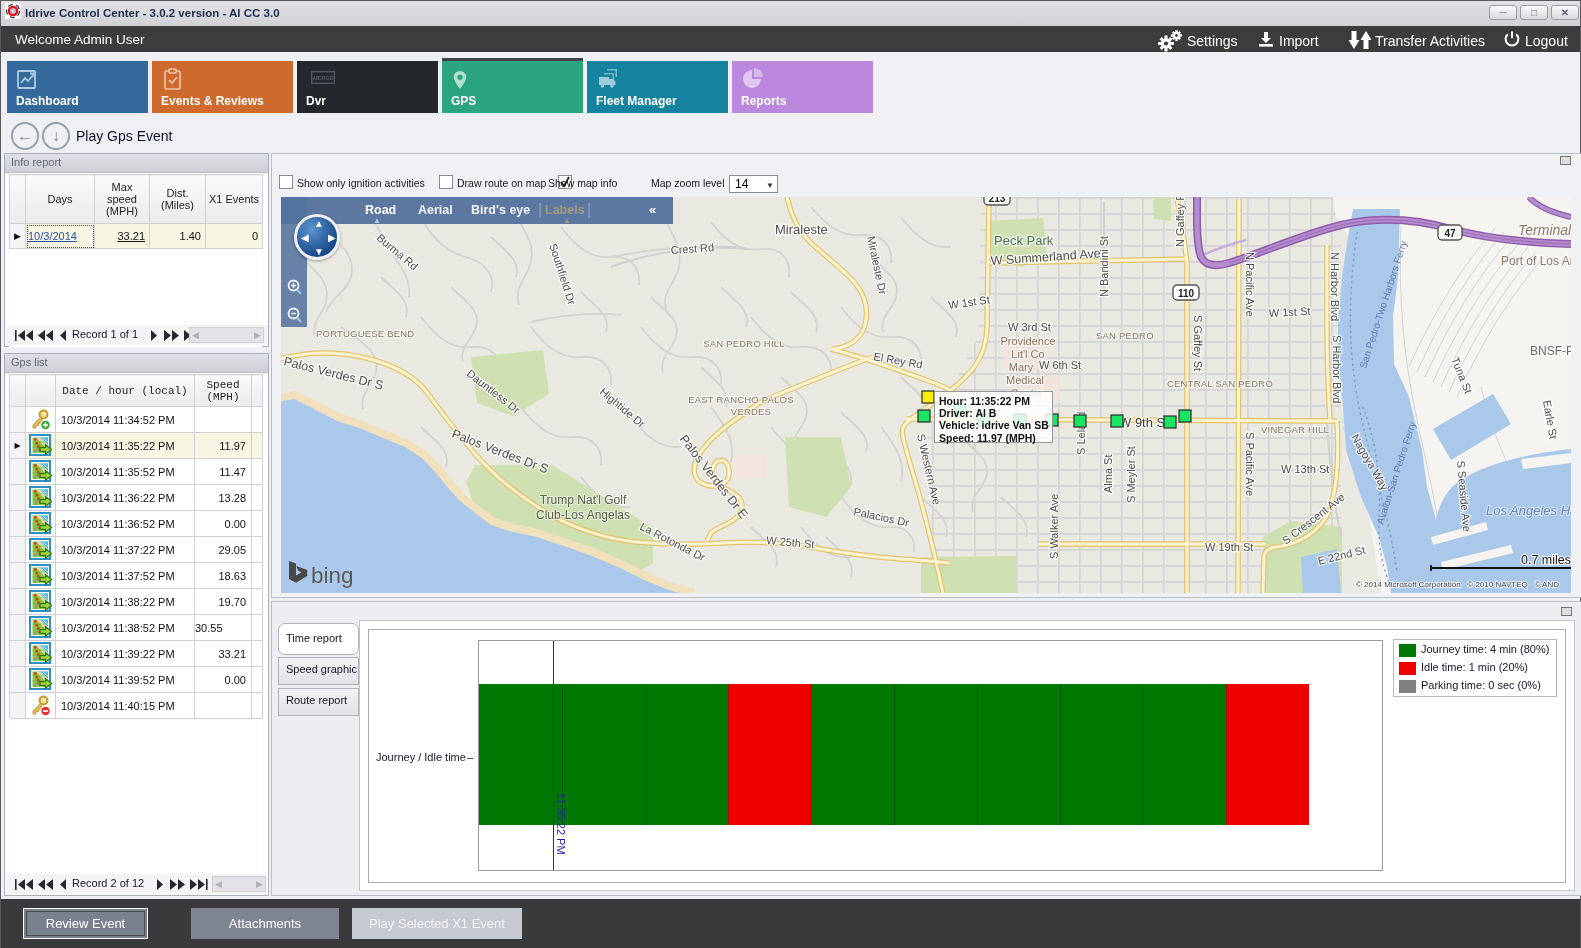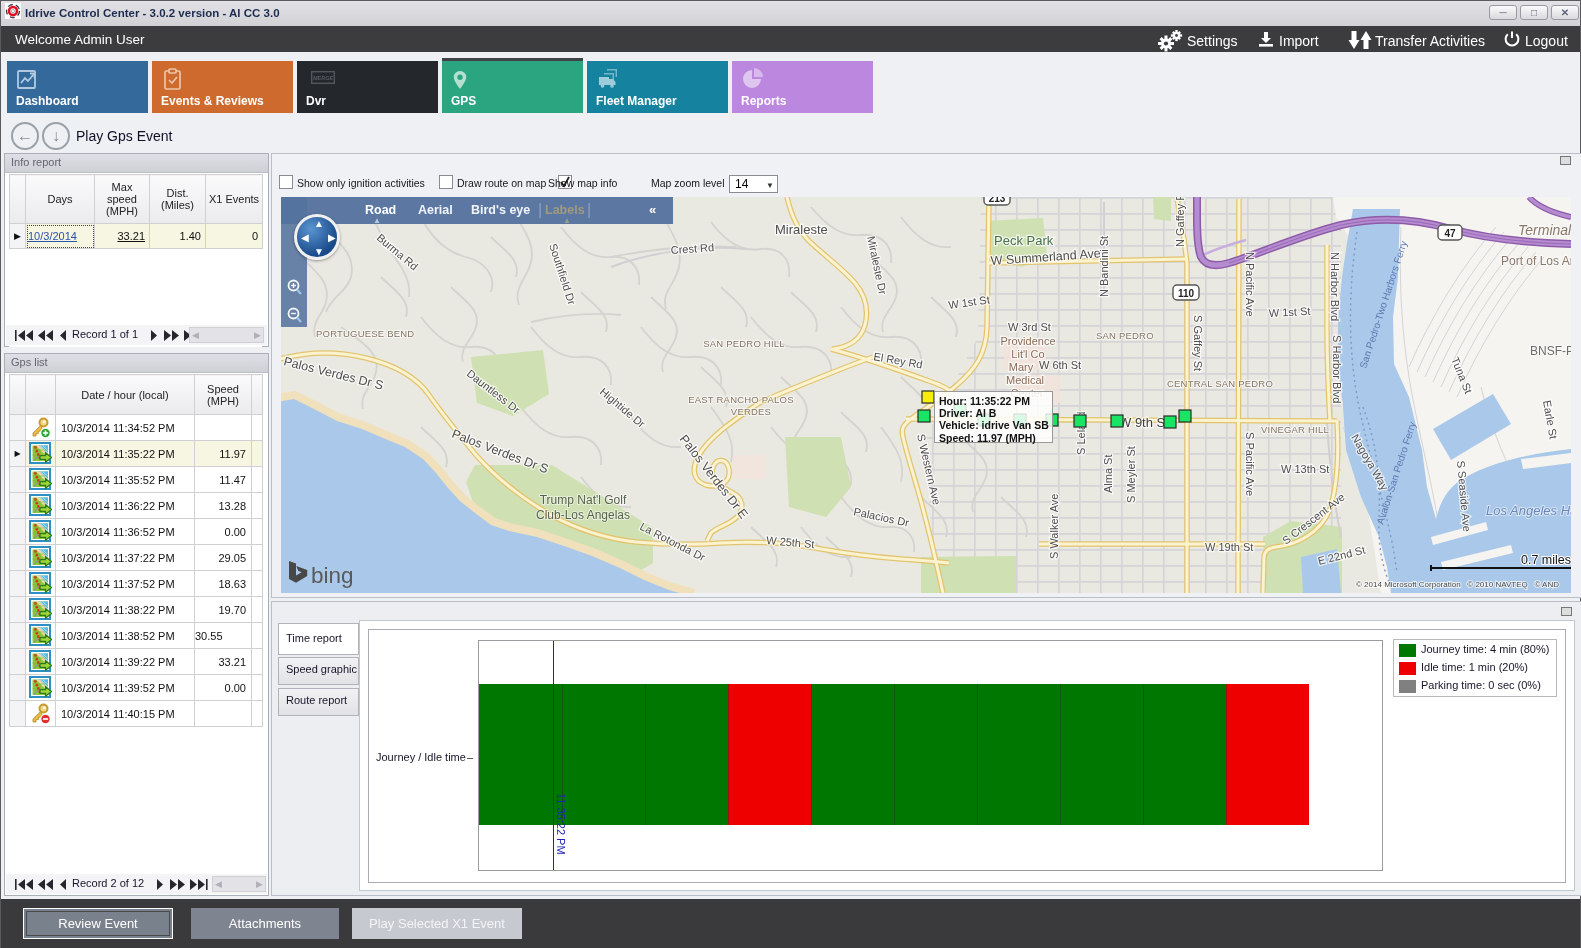--- a/index.html
+++ b/index.html
@@ -241,21 +241,21 @@
   <div id="gpsbody" style="position:absolute;left:4px;top:20px;width:253px;height:500px;background:#fff;">
         <table class="grid" style="width:253px;">
           <colgroup>
             <col style="width:16px">
             <col style="width:30px">
             <col style="width:139px">
             <col style="width:57px">
             <col style="width:11px">
           </colgroup>
           <tbody>
-            <tr style="height:40px;">
+            <tr style="height:32px;font-family:Liberation Mono, monospace;">
               <th></th>
               <th></th>
               <th>Date / hour (local)</th>
               <th>Speed<br>(MPH)</th>
               <th></th>
             </tr>
             <tr style="height:24.7px;">
               <td style="background:#f4f4f6;text-align:center;font-size:8px;padding:0;"></td>
               <td style="padding:0;">
                 <svg width="23" height="23" viewBox="0 0 23 23" style="display:block;margin:1px auto;">
@@ -875,21 +875,21 @@
   <div id="binglogo" style="position:absolute;left:5px;top:363px;color:#595959;">
     <svg width="76" height="30" viewBox="0 0 76 30">
           <path d="M3 1l7 2.5V15.5l5.6-3.2-3.4-1.6-1.9-4.8 10.9 4.1v6L10 22.8 3 19z" fill="#484848"></path>
           <text x="25" y="23" font-size="22.5" fill="#5a5a5a">bing</text>
         </svg>
   </div>
 </div>
 
 <div id="chartpanel">
   <div style="position:absolute;left:87px;top:18px;width:1216px;height:271px;background:#fff;border:1px solid #c2c6ce;"></div>
-  <div class="ctab" style="top:21px;height:32px;background:#fff;z-index:3;padding-top:8px;">Time report</div>
+  <div class="ctab" style="top:21px;height:32px;background:#fff;z-index:3;padding-top:8px;border-radius:7px;">Time report</div>
   <div class="ctab" style="top:55px;height:28px;">Speed graphic</div>
   <div class="ctab" style="top:86px;height:28px;">Route report</div>
   <div id="chartbox">
     <div style="position:absolute;left:7px;top:121px;font-size:11px;color:#15152a;">Journey / Idle time</div>
     <div style="position:absolute;left:98px;top:121px;font-size:11px;color:#15152a;">–</div>
     <div id="plot">
       <div id="bars" style="position:absolute;left:0px;top:43px;width:830px;height:141px;">
             <div style="position:absolute;left:0px;top:0;width:83px;height:141px;background:#007800;"></div>
             <div style="position:absolute;left:83px;top:0;width:83px;height:141px;background:#007800;"></div>
             <div style="position:absolute;left:166px;top:0;width:83px;height:141px;background:#007800;"></div>
@@ -919,17 +919,17 @@
       <div class="leg" style="top:22px;background:#ee0000;"></div>
           <span style="position:absolute;left:27px;top:21px;">Idle time: 1 min (20%)</span>
       <div class="leg" style="top:40px;background:#808080;"></div>
           <span style="position:absolute;left:27px;top:39px;">Parking time: 0 sec (0%)</span>
     </div>
   </div>
   <div style="position:absolute;left:1289px;top:5px;width:11px;height:9px;border:1px solid #777;background:#ddd;"></div>
 </div>
 
 <div id="bottombar">
-  <div class="bbtn" style="left:22px;width:150px;background:#79818c;border:1px solid #fff;box-shadow:inset 0 0 0 2px #79818c, inset 0 0 0 3px #4a4a4c;line-height:29px;">Review Event</div>
+  <div class="bbtn" style="left:22px;width:125px;background:#79818c;border:1px solid #fff;box-shadow:inset 0 0 0 2px #79818c, inset 0 0 0 3px #4a4a4c;line-height:29px;">Review Event</div>
   <div class="bbtn" style="left:190px;width:148px;background:#7e8590;line-height:31px;">Attachments</div>
   <div class="bbtn" style="left:351px;width:170px;background:#c6c9cf;color:#f4f4f6;line-height:31px;">Play Selected X1 Event</div>
 </div>
 </div>
 
 </body></html>

